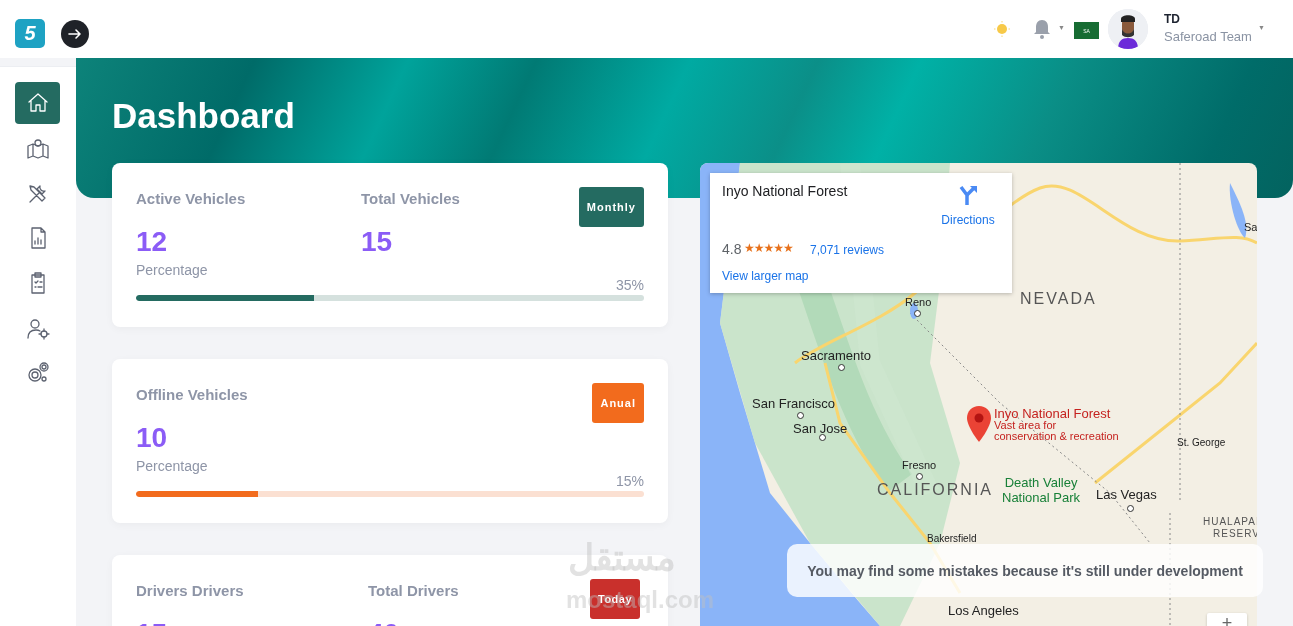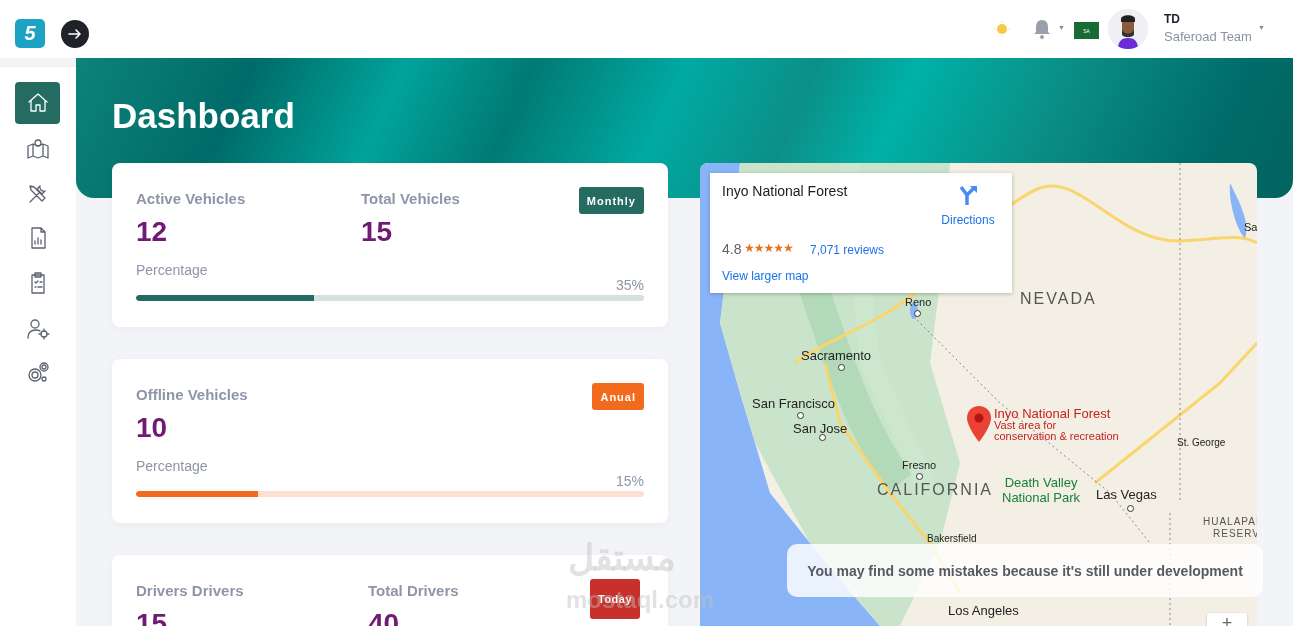--- a/index.html
+++ b/index.html
@@ -21,26 +21,26 @@
   .side-item.active { background: #246b61; }
   .side-item svg { width: 24px; height: 24px; fill: none; stroke: #5c6270; stroke-width: 1.3; stroke-linecap: round; stroke-linejoin: round; }
   .side-item.active svg { stroke: #fff; }
 
   .hero { position: absolute; left: 76px; top: 58px; width: 1217px; height: 140px; border-radius: 0 0 18px 18px; overflow: hidden;
     background: linear-gradient(115deg, #0d837a 0%, #006b68 14%, #00a39b 26%, #017a74 36%, #00aaa2 48%, #0b8f88 58%, #00b1a6 66%, #0a8e86 78%, #006c69 92%, #03635f 100%); }
   .hero-title { position: absolute; left: 112px; top: 96px; font-size: 35px; font-weight: bold; color: #fff; z-index: 2; }
 
   .card { position: absolute; left: 112px; width: 556px; height: 164px; background: #fff; border-radius: 8px; box-shadow: 0 2px 8px rgba(0,0,0,0.04); }
   .card-label { position: absolute; top: 27px; font-size: 15px; font-weight: bold; color: #8e95a7; }
-  .card-value { position: absolute; top: 53px; font-size: 28px; font-weight: bold; color: #701a75; }
+  .card-value { position: absolute; top: 63px; font-size: 28px; font-weight: bold; color: #8b5cf6; }
   .card-pct-label { position: absolute; left: 24px; top: 99px; font-size: 14px; color: #8e95a7; }
   .card-pct { position: absolute; right: 24px; top: 114px; font-size: 14px; color: #8e95a7; }
   .bar-track { position: absolute; left: 24px; right: 24px; top: 132px; height: 6px; border-radius: 3px; overflow: hidden; }
   .bar-fill { height: 100%; border-radius: 3px 0 0 3px; }
-  .badge { position: absolute; right: 24px; top: 24px; height: 27px; padding: 0 8px; border-radius: 3px; color: #fff; font-size: 11px; font-weight: bold; letter-spacing: 1px; display: flex; align-items: center; cursor: pointer; }
+  .badge { position: absolute; right: 24px; top: 24px; height: 40px; padding: 0 8px; border-radius: 3px; color: #fff; font-size: 11px; font-weight: bold; letter-spacing: 1px; display: flex; align-items: center; cursor: pointer; }
 
   .map { position: absolute; left: 700px; top: 163px; width: 557px; height: 463px; border-radius: 8px 8px 0 0; overflow: hidden; background: #f3efe4; }
   .map-label { position: absolute; font-size: 13px; color: #222; white-space: nowrap; }
   .map-city-dot { position: absolute; width: 7px; height: 7px; border-radius: 50%; border: 1.5px solid #333; background: #fff; }
   .state-label { position: absolute; font-size: 16px; letter-spacing: 2px; color: #555; white-space: nowrap; }
   .info-card { position: absolute; left: 10px; top: 10px; width: 302px; height: 120px; background: #fff; box-shadow: 0 1px 4px rgba(0,0,0,0.25); font-family: "Liberation Sans", sans-serif; }
   .info-title { position: absolute; left: 12px; top: 10px; font-size: 14px; color: #202124; }
   .info-addr { position: absolute; left: 12px; top: 34px; width: 210px; font-size: 12px; color: #5f6368; line-height: 15px; }
   .info-rating { position: absolute; left: 12px; top: 68px; font-size: 14px; color: #5f6368; }
   .info-stars { position: absolute; left: 34px; top: 68px; font-size: 12px; color: #e7711b; letter-spacing: -1px; }

